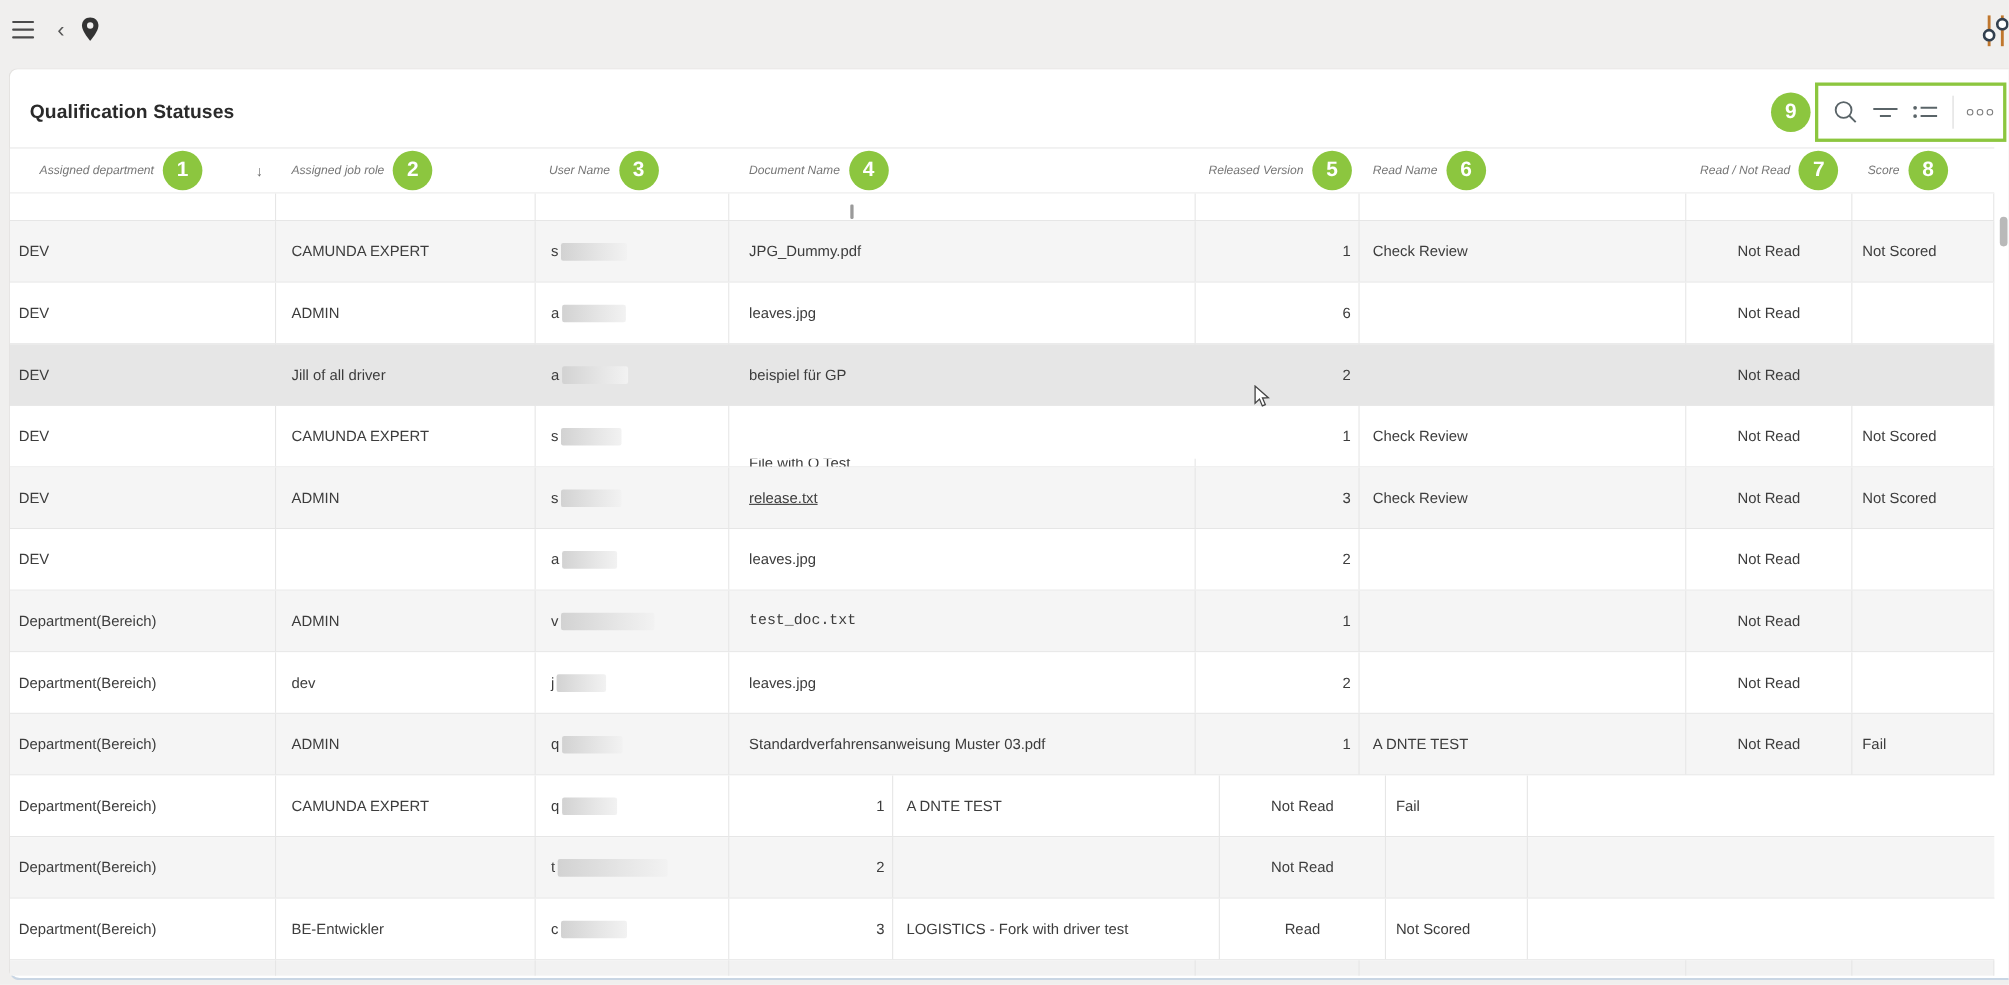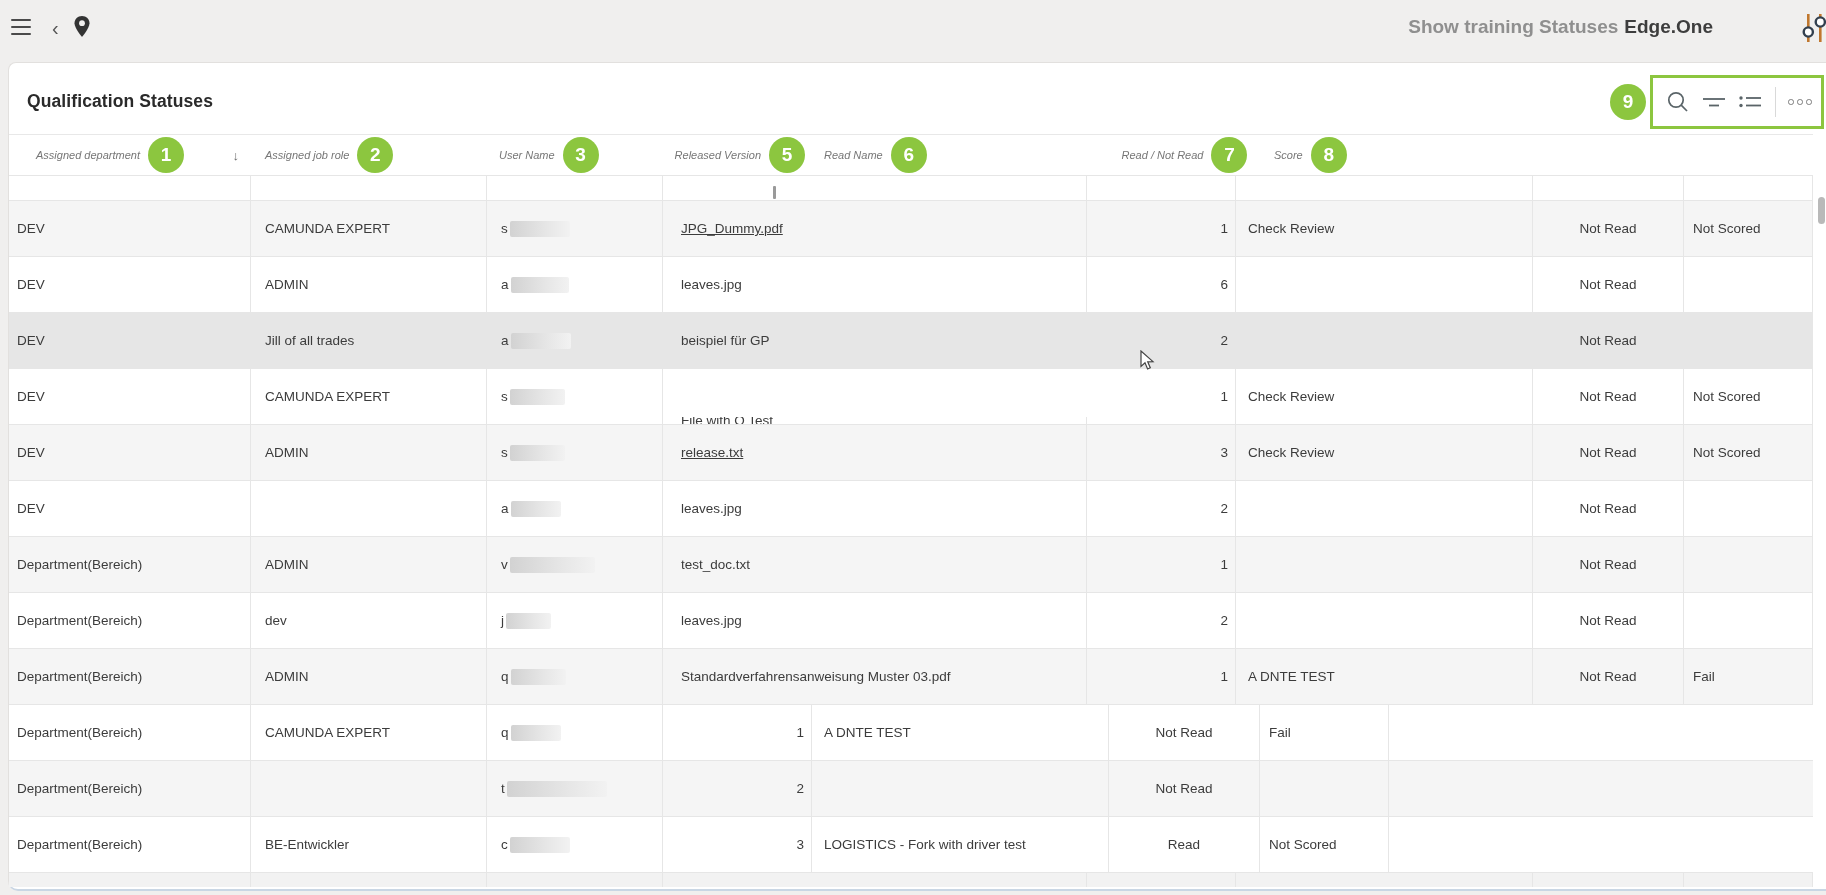--- a/index.html
+++ b/index.html
@@ -72,23 +72,20 @@
         <span></span>
         <span></span>
       </div>
     <div class="back-chevron">‹</div>
     <div class="pin-icon">
       <svg width="20" height="26" viewBox="0 0 20 26">
         <path d="M10 1 C5.6 1 2.5 4.2 2.5 8.3 C2.5 13.4 10 22 10 22 C10 22 17.5 13.4 17.5 8.3 C17.5 4.2 14.4 1 10 1 Z" fill="#333"></path>
         <circle cx="10" cy="8.2" r="2.9" fill="#f0efee"></circle>
       </svg>
     </div>
-    <div class="app-title">
-      <span class="gray">Show training Statuses</span><span class="dark">Edge.One</span>
-    </div>
     <div class="sliders-icon">
       <svg width="34" height="36" viewBox="0 0 34 36">
         <rect x="5" y="4" width="2.6" height="28" fill="#c0772e"></rect>
         <circle cx="6.3" cy="22" r="4.6" fill="#fff" stroke="#33404f" stroke-width="2.4"></circle>
         <rect x="17" y="4" width="2.6" height="28" fill="#c0772e"></rect>
         <circle cx="18.3" cy="12" r="4.6" fill="#fff" stroke="#33404f" stroke-width="2.4"></circle>
         <rect x="29" y="4" width="2.6" height="28" fill="#c0772e"></rect>
       </svg>
     </div>
   </div>
@@ -134,20 +131,24 @@
           <span class="sort-arrow">↓</span>
         </div>
         <div class="hcell" style="width: 236px; padding-left: 14px;">
           <span class="hlabel">Assigned job role</span>
           <span class="ann">2</span>
         </div>
         <div class="hcell" style="width: 176px; padding-left: 12px;">
           <span class="hlabel">User Name</span>
           <span class="ann">3</span>
         </div>
+        <div class="hcell" style="width: 424px; padding-left: 18px;">
+          <span class="hlabel">Document Name</span>
+          <span class="ann">4</span>
+        </div>
         <div class="hcell" style="width: 149px; padding-left: 0px; justify-content: flex-end; padding-right: 7px;">
           <span class="hlabel">Released Version</span>
           <span class="ann">5</span>
         </div>
         <div class="hcell" style="width: 297px; padding-left: 12px;">
           <span class="hlabel">Read Name</span>
           <span class="ann">6</span>
         </div>
         <div class="hcell" style="width: 151px; padding-left: 0px; justify-content: center;">
           <span class="hlabel">Read / Not Read</span>
@@ -170,42 +171,42 @@
           <div class="cell" style="width: 129px; padding-left: 9px;"></div>
           <div class="frag"></div>
         </div>
         <div class="row even">
           <div class="cell" style="width: 242px; padding-left: 8px;">DEV</div>
           <div class="cell" style="width: 236px; padding-left: 14px;">CAMUNDA EXPERT</div>
           <div class="cell" style="width: 176px; padding-left: 14px;">
             <span>s</span>
             <span class="redact" style="width: 60px;"></span>
           </div>
-          <div class="cell" style="width: 424px; padding-left: 18px; text-decoration: underline;">JPG_Dummy.pdf</div>
+          <div class="cell" style="width: 424px; padding-left: 18px;">JPG_Dummy.pdf</div>
           <div class="cell" style="width: 149px; padding-left: 0px; justify-content: flex-end; padding-right: 7px;">1</div>
           <div class="cell" style="width: 297px; padding-left: 12px;">Check Review</div>
           <div class="cell" style="width: 151px; padding-left: 0px; justify-content: center;">Not Read</div>
           <div class="cell" style="width: 129px; padding-left: 9px;">Not Scored</div>
         </div>
         <div class="row odd">
           <div class="cell" style="width: 242px; padding-left: 8px;">DEV</div>
           <div class="cell" style="width: 236px; padding-left: 14px;">ADMIN</div>
           <div class="cell" style="width: 176px; padding-left: 14px;">
             <span>a</span>
             <span class="redact" style="width: 58px;"></span>
           </div>
           <div class="cell" style="width: 424px; padding-left: 18px;">leaves.jpg</div>
           <div class="cell" style="width: 149px; padding-left: 0px; justify-content: flex-end; padding-right: 7px;">6</div>
           <div class="cell" style="width: 297px; padding-left: 12px;"></div>
           <div class="cell" style="width: 151px; padding-left: 0px; justify-content: center;">Not Read</div>
           <div class="cell" style="width: 129px; padding-left: 9px;"></div>
         </div>
         <div class="row even hovered">
           <div class="cell" style="width: 242px; padding-left: 8px;">DEV</div>
-          <div class="cell" style="width: 236px; padding-left: 14px;">Jill of all trades</div>
+          <div class="cell" style="width: 236px; padding-left: 14px;">Jill of all driver</div>
           <div class="cell" style="width: 176px; padding-left: 14px;">
             <span>a</span>
             <span class="redact" style="width: 60px;"></span>
           </div>
           <div class="cell" style="width: 424px; padding-left: 18px;">beispiel für GP</div>
           <div class="cell" style="width: 149px; padding-left: 0px; justify-content: flex-end; padding-right: 7px;">2</div>
           <div class="cell" style="width: 297px; padding-left: 12px;"></div>
           <div class="cell" style="width: 151px; padding-left: 0px; justify-content: center;">Not Read</div>
           <div class="cell" style="width: 129px; padding-left: 9px;"></div>
         </div>
@@ -248,21 +249,21 @@
           <div class="cell" style="width: 151px; padding-left: 0px; justify-content: center;">Not Read</div>
           <div class="cell" style="width: 129px; padding-left: 9px;"></div>
         </div>
         <div class="row even">
           <div class="cell" style="width: 242px; padding-left: 8px;">Department(Bereich)</div>
           <div class="cell" style="width: 236px; padding-left: 14px;">ADMIN</div>
           <div class="cell" style="width: 176px; padding-left: 14px;">
             <span>v</span>
             <span class="redact" style="width: 85px;"></span>
           </div>
-          <div class="cell" style="width: 424px; padding-left: 18px;">test_doc.txt</div>
+          <div class="cell" style="width: 424px; padding-left: 18px; font-family: Liberation Mono, monospace;">test_doc.txt</div>
           <div class="cell" style="width: 149px; padding-left: 0px; justify-content: flex-end; padding-right: 7px;">1</div>
           <div class="cell" style="width: 297px; padding-left: 12px;"></div>
           <div class="cell" style="width: 151px; padding-left: 0px; justify-content: center;">Not Read</div>
           <div class="cell" style="width: 129px; padding-left: 9px;"></div>
         </div>
         <div class="row odd">
           <div class="cell" style="width: 242px; padding-left: 8px;">Department(Bereich)</div>
           <div class="cell" style="width: 236px; padding-left: 14px;">dev</div>
           <div class="cell" style="width: 176px; padding-left: 14px;">
             <span>j</span>

